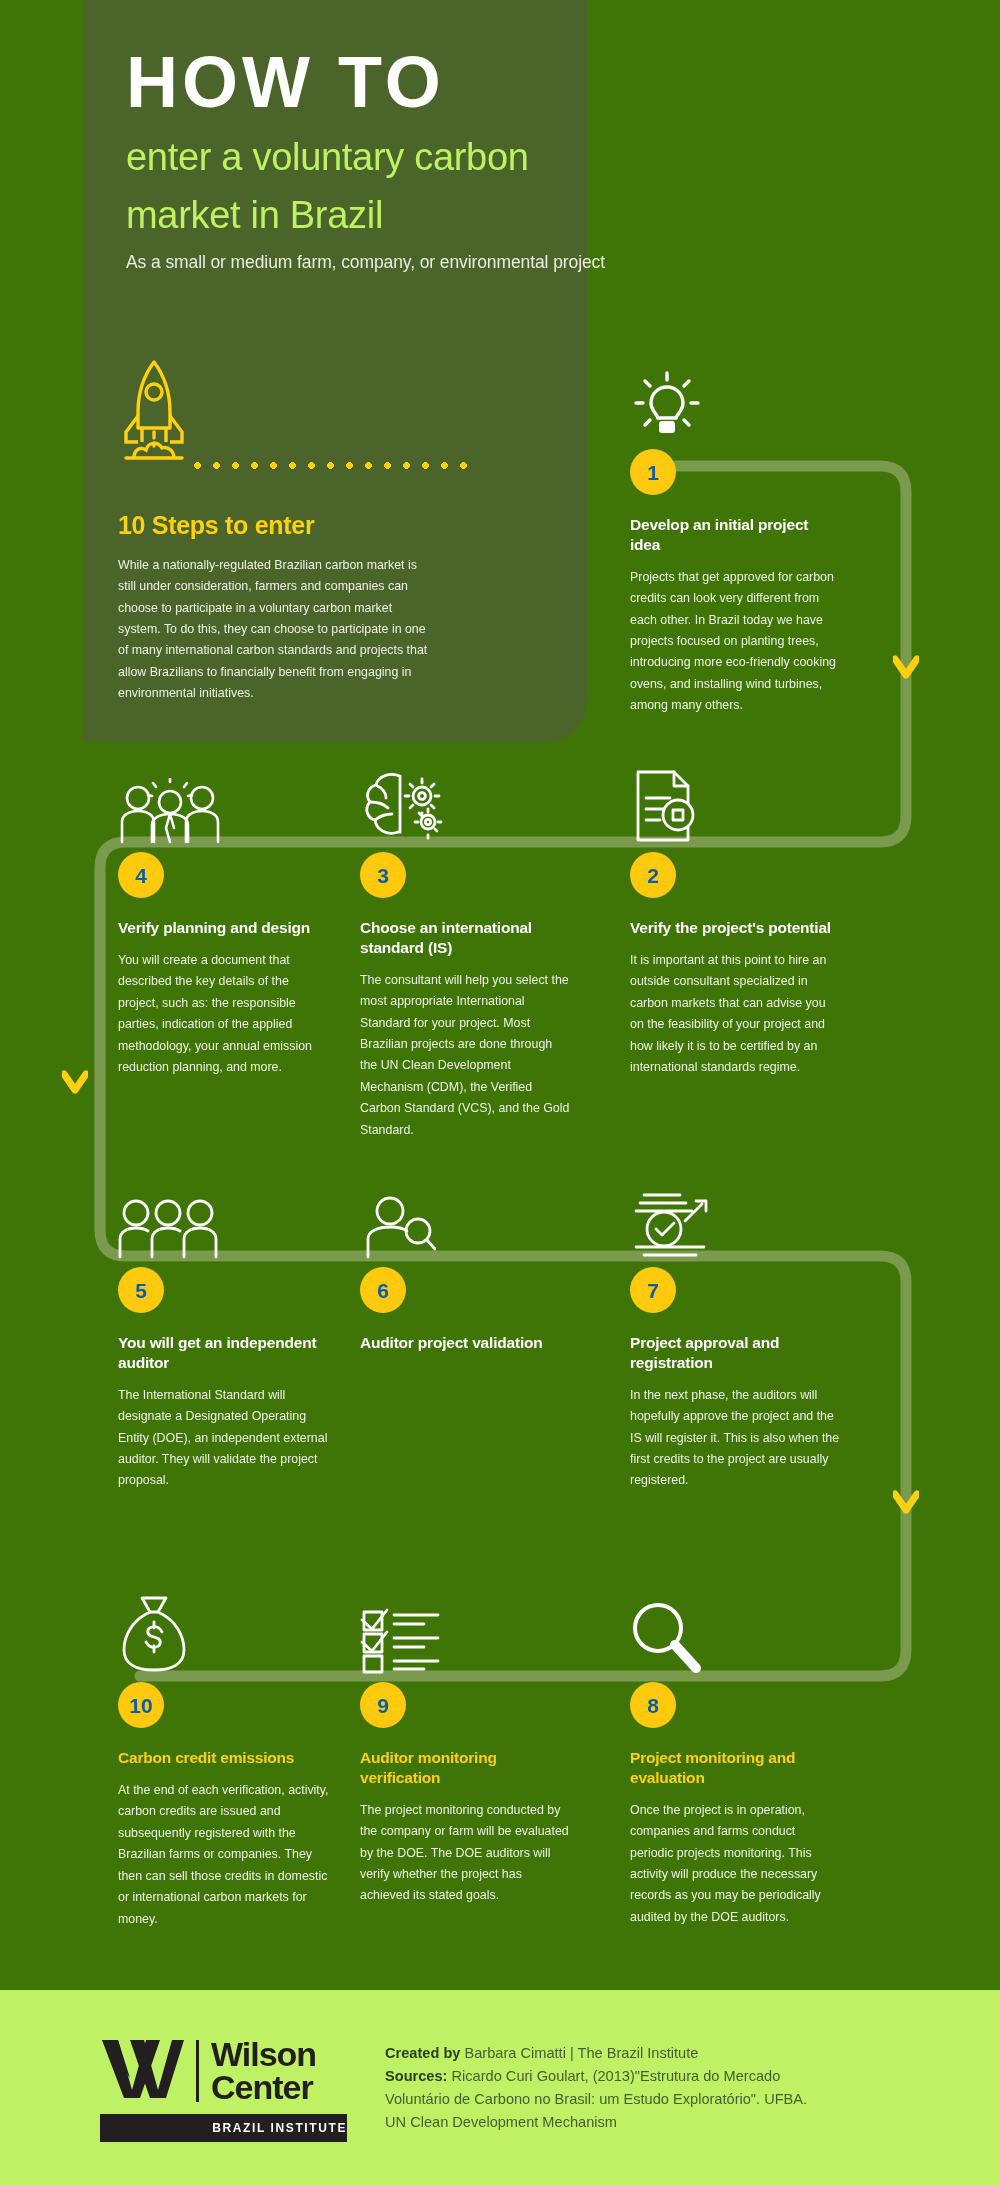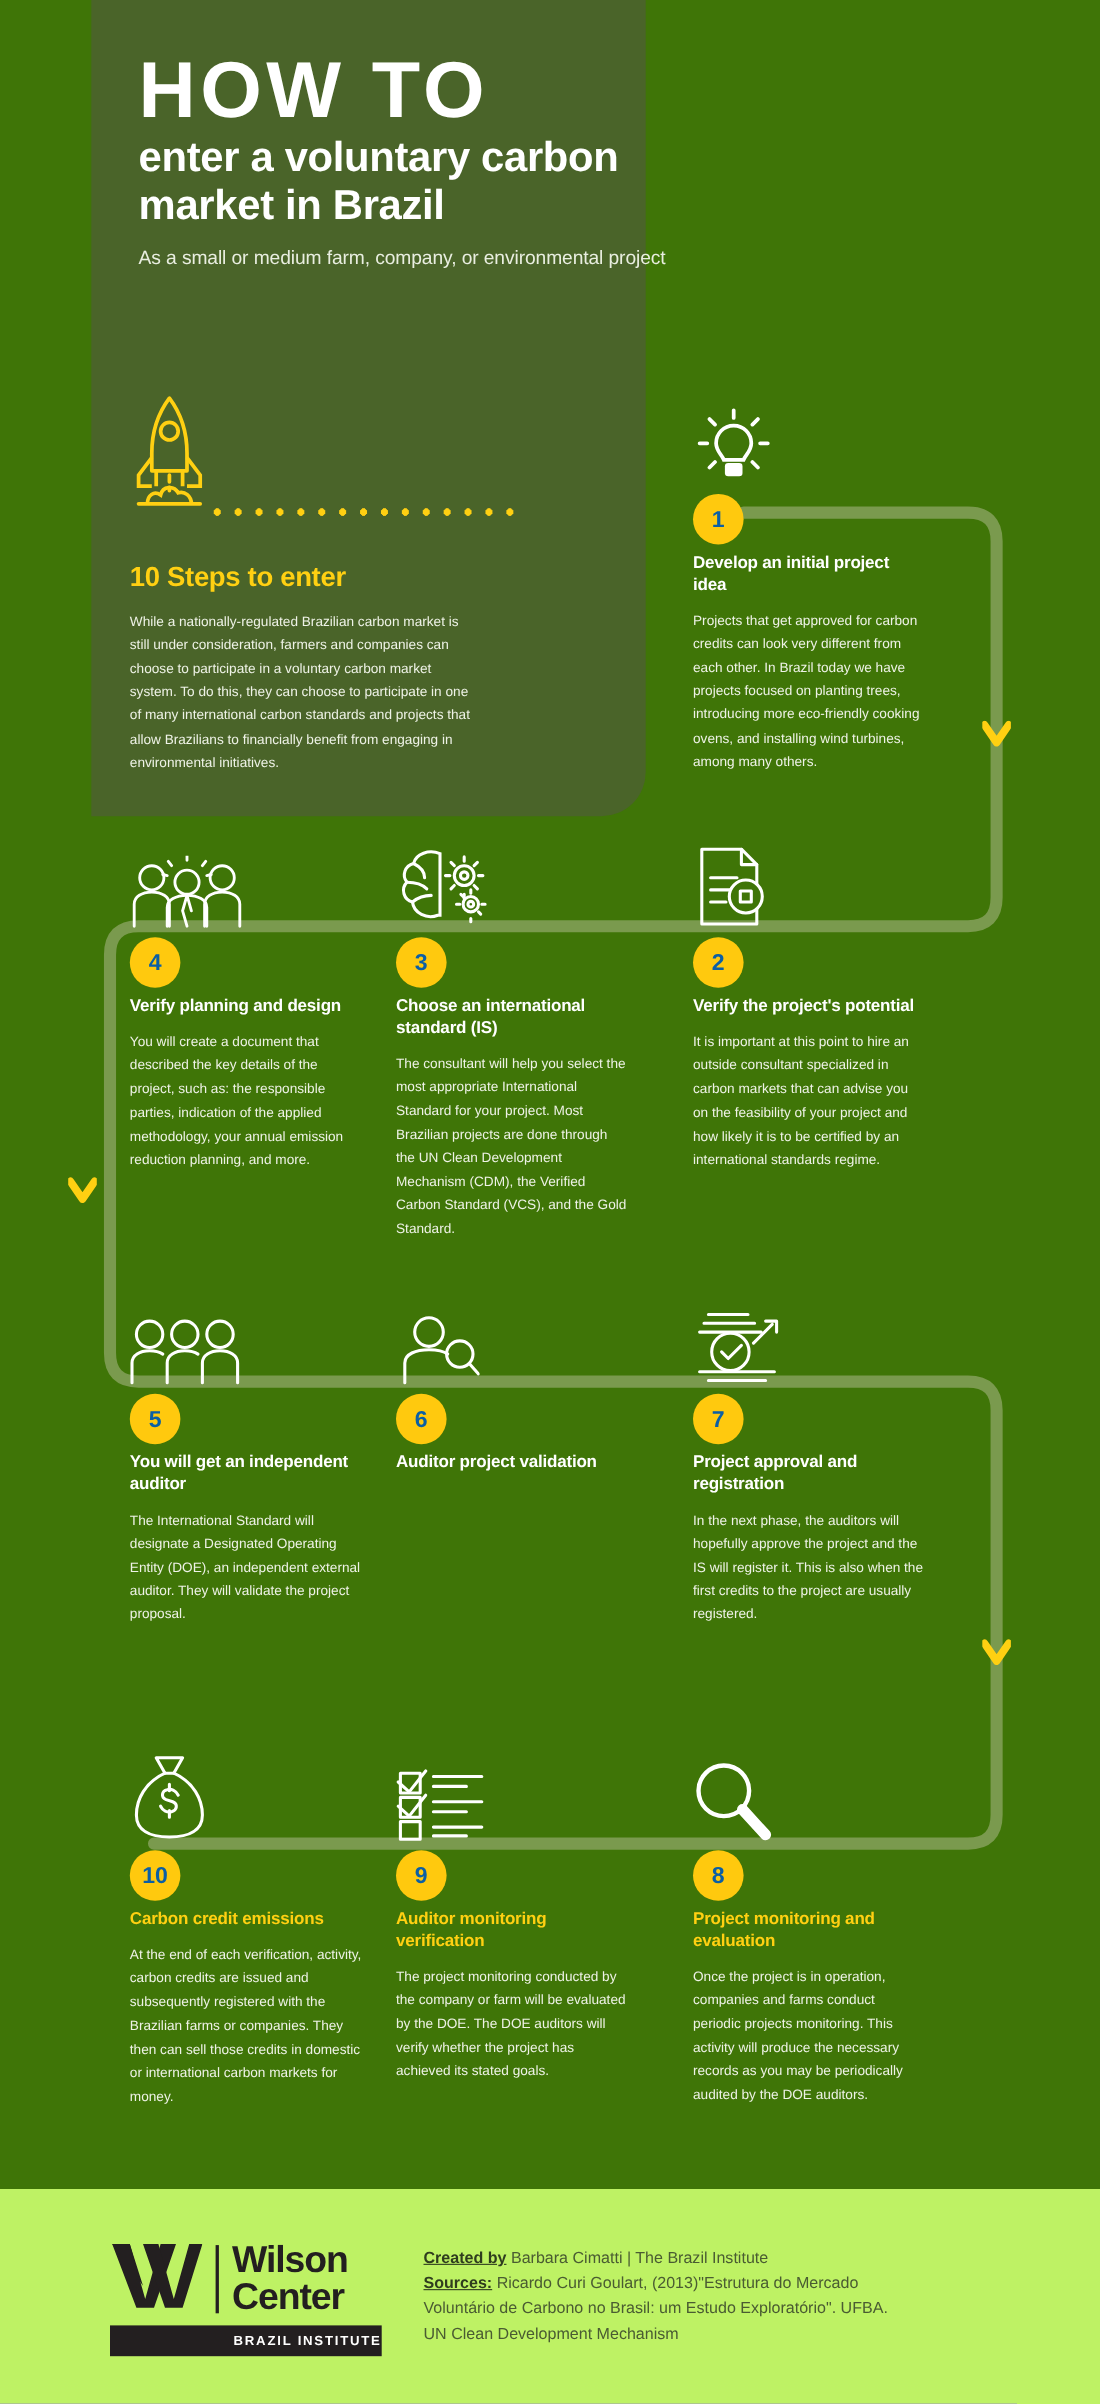--- a/index.html
+++ b/index.html
@@ -39,23 +39,24 @@
     z-index: 3;
   }
   .title-how {
     font-size: 72px;
     font-weight: 700;
     color: #ffffff;
     letter-spacing: 4px;
     line-height: 1.05;
   }
   .title-sub {
+    margin-top: 14px;
     font-size: 38px;
-    font-weight: 700;
-    color: #ffffff;
+    font-weight: 400;
+    color: #bef264;
     line-height: 1.18;
     letter-spacing: -0.3px;
   }
   .title-tag {
     margin-top: 14px;
     font-size: 17.5px;
     color: #e9eee0;
     font-weight: 400;
     letter-spacing: -0.1px;
   }
@@ -122,21 +123,21 @@
     background: #ffc90e;
     color: #0b5fa5;
     font-size: 21px;
     font-weight: 700;
     display: flex;
     align-items: center;
     justify-content: center;
     line-height: 1;
   }
   .step-title {
-    margin-top: 7px;
+    margin-top: 20px;
     font-size: 15.5px;
     font-weight: 700;
     color: #ffffff;
     line-height: 1.28;
     letter-spacing: -0.2px;
   }
   .step-title.accent { color: #ffd012; }
   .step-body {
     margin-top: 12px;
     font-size: 12.4px;
@@ -213,21 +214,21 @@
   }
   .credits {
     position: absolute;
     left: 385px;
     top: 52px;
     width: 560px;
     font-size: 14.6px;
     line-height: 1.58;
     color: #4a5c32;
   }
-  .credits b { color: #2f3d1e; font-weight: 700; text-decoration: underline; }
+  .credits b { color: #2f3d1e; font-weight: 700; }
 </style>
 </head>
 <body>
 
 <div class="poster">
 
   <svg class="track" width="1000" height="1800" style="left:0;top:0;" viewBox="0 0 1000 1800">
 
     <path d="M 676 466 H 880 Q 906 466 906 492 V 816 Q 906 842 880 842 H 126
              Q 100 842 100 868 V 1230 Q 100 1256 126 1256 H 880

